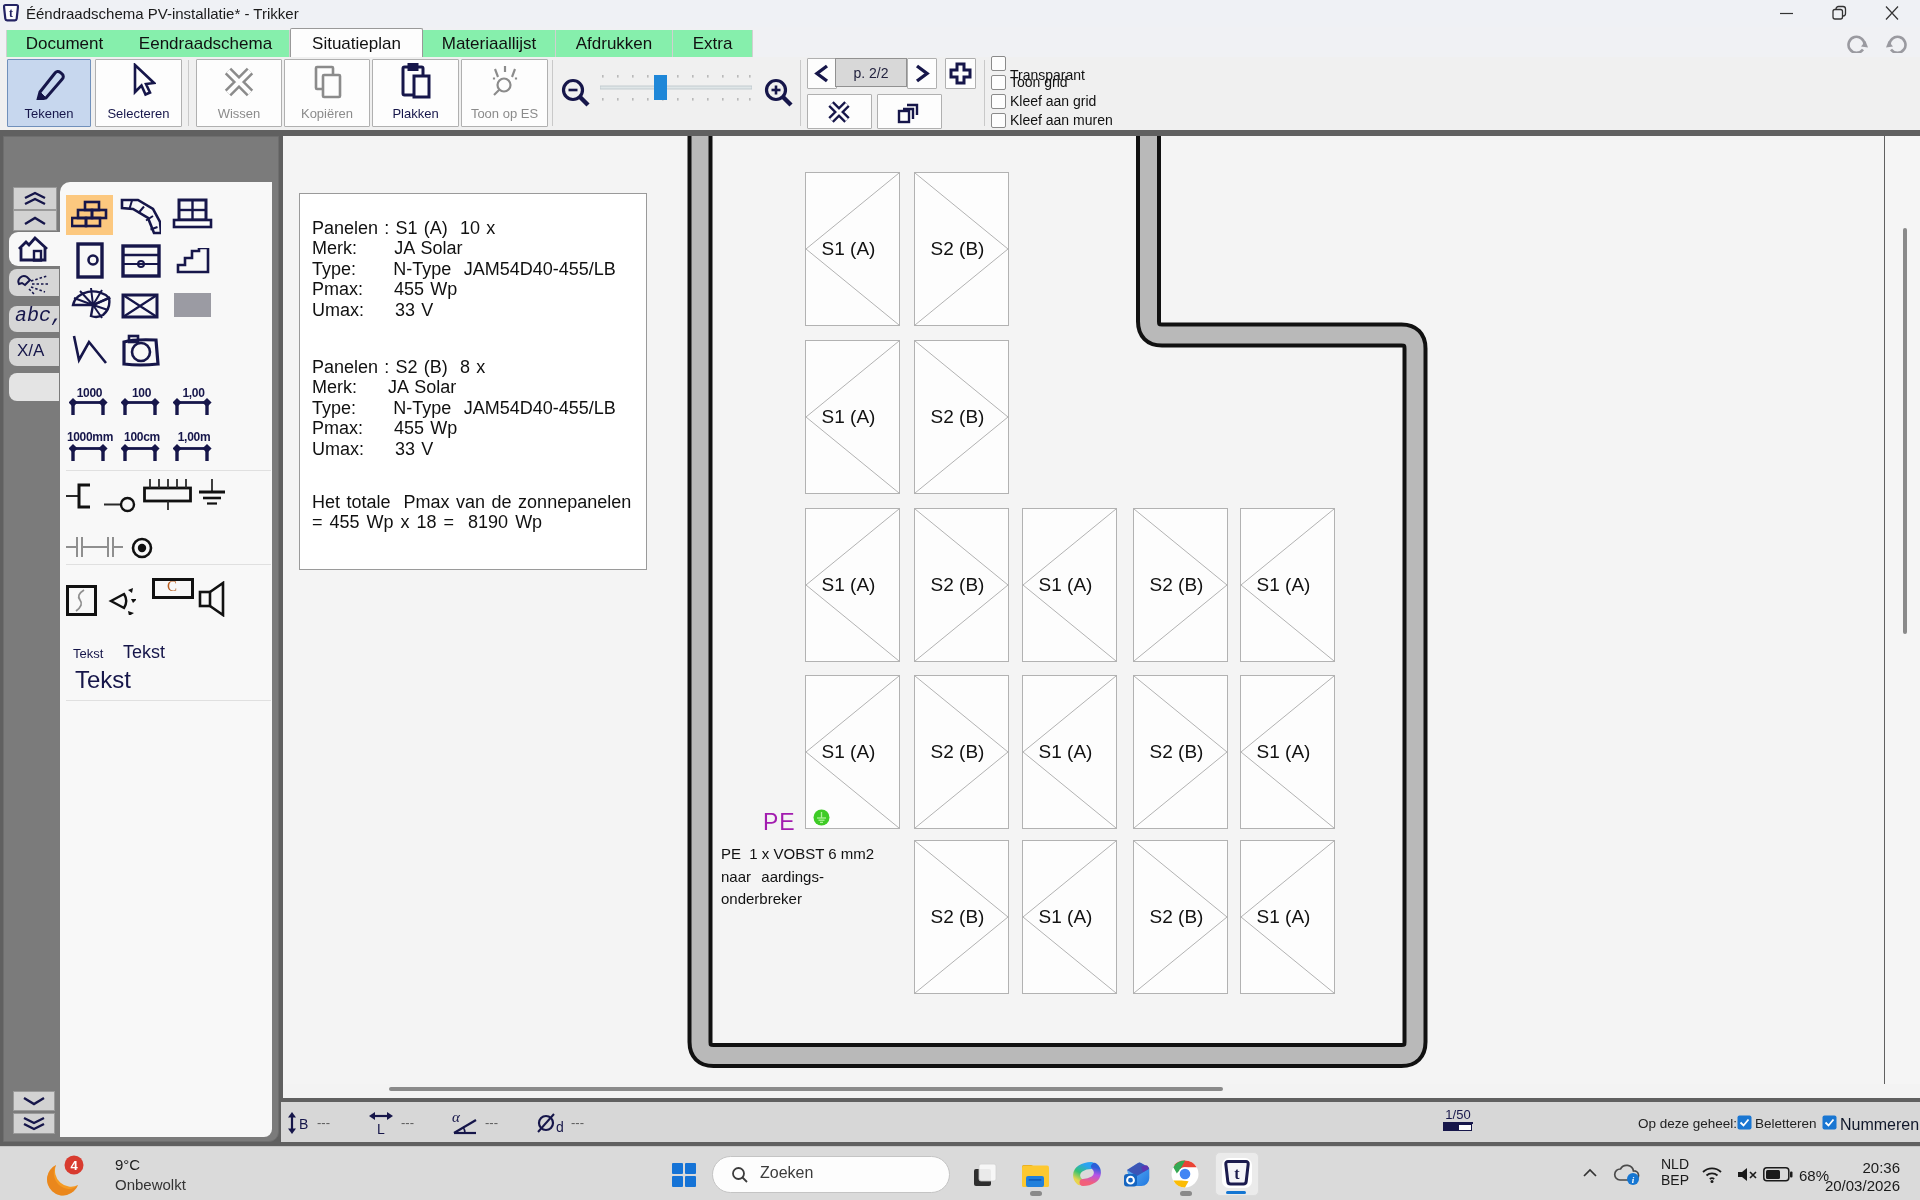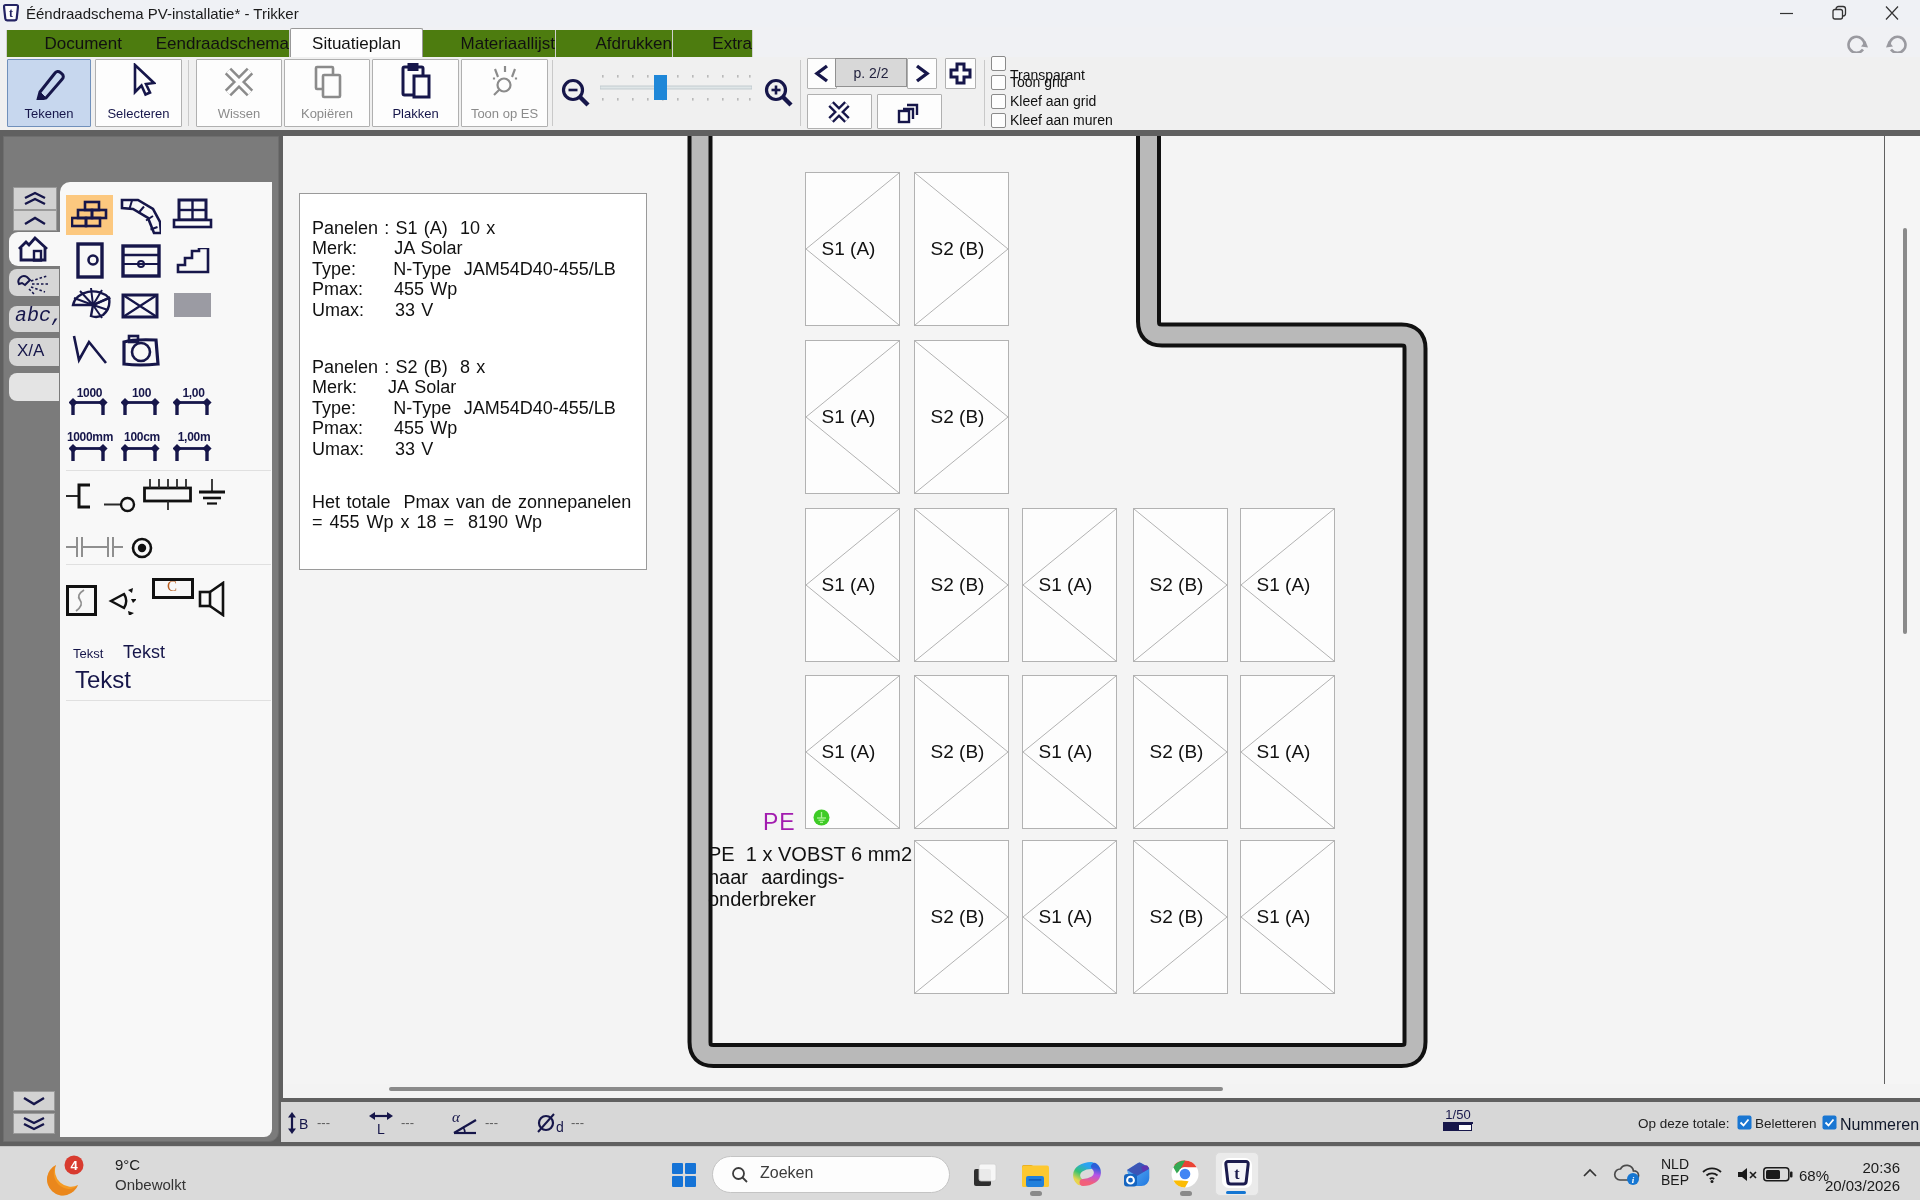--- a/index.html
+++ b/index.html
@@ -1,20 +1,20 @@
 <!DOCTYPE html>
 <html><head>
 <meta charset="utf-8">
 <style>
   html,body{margin:0;padding:0}
   body{width:1920px;height:1200px;font-family:"Liberation Sans",sans-serif;overflow:hidden;position:relative;background:#f0f0f0}
   .abs{position:absolute}
   #titlebar{position:absolute;left:0;top:0;width:1920px;height:27px;background:#eff1f5}
   #menurow{position:absolute;left:0;top:27px;width:1920px;height:30px;background:#f0f1f4}
-  .tab{position:absolute;top:30px;height:27px;line-height:27px;text-align:right;font-size:17px;color:#111;background:#4d7c0f;border-right:1px solid #d0d0d0}
+  .tab{position:absolute;top:30px;height:27px;line-height:27px;text-align:center;font-size:17px;color:#111;background:#86efac;border-right:1px solid #d0d0d0}
   .tab.first{border-left:1px solid #d0d0d0}
   .tabactive{position:absolute;top:28px;height:29px;line-height:29px;text-align:center;font-size:17px;color:#111;background:#fdfdfd;border:1px solid #999;border-bottom:none;border-radius:2px 2px 0 0}
   #toolbar{position:absolute;left:0;top:57px;width:1920px;height:73px;background:#f0f0f0}
   .tbtn{position:absolute;background:#fdfdfd;border:1px solid #b0b0b0;border-radius:1px}
   .tbtn .lbl{position:absolute;left:0;right:0;bottom:5px;text-align:center;font-size:13px;color:#16164a}
   .tbtn .lbl.gray{color:#8b8b8b}
   .sep{position:absolute;width:1px;background:#c9c9c9;top:60px;height:66px}
   .chk{position:absolute;width:13px;height:13px;background:#fdfdfd;border:1px solid #8a8a8a;border-radius:2px}
   .chklbl{position:absolute;font-size:14px;color:#111}
   #mainframe{position:absolute;left:0;top:130px;width:1920px;height:1016px;background:#606060}
@@ -503,21 +503,21 @@
     <div class="abs" style="left:480px;top:673px;font-size:23px;letter-spacing:1px;color:#a21caf">PE</div>
     <svg class="abs" style="left:530px;top:673px" width="17" height="17" viewBox="0 0 17 17">
       <circle cx="8.5" cy="8.5" r="8" fill="#3ecb26"></circle>
       <g stroke="#aef29a" stroke-width="1.3" fill="none">
         <line x1="8.5" y1="3" x2="8.5" y2="9"></line>
         <line x1="4" y1="9" x2="13" y2="9"></line>
         <line x1="5.5" y1="11.2" x2="11.5" y2="11.2"></line>
         <line x1="7" y1="13.4" x2="10" y2="13.4"></line>
       </g>
     </svg>
-    <div class="abs" style="left:425px;top:707px;font-size:20px;line-height:22.7px;color:#111;word-spacing:0px">PE&nbsp; 1 x VOBST 6 mm2<br><span style="word-spacing:1px">naar&nbsp; aardings-</span><br>onderbreker</div>
+    <div class="abs" style="left:438px;top:707px;font-size:15px;line-height:22.7px;color:#111;word-spacing:0px">PE&nbsp; 1 x VOBST 6 mm2<br><span style="word-spacing:1px">naar&nbsp; aardings-</span><br>onderbreker</div>
   </div>
   <div id="hscroll">
       <div class="abs" style="left:106px;top:3px;width:834px;height:4px;background:#8a8a8a;border-radius:2px"></div>
     </div>
   <div id="vscroll">
       <div class="abs" style="left:18px;top:92px;width:4px;height:406px;background:#8a8a8a;border-radius:2px"></div>
     </div>
   <div id="statusbar">
     <svg class="abs" style="left:5px;top:10px" width="36" height="22" viewBox="0 0 36 22">
       <g stroke="#16164a" stroke-width="2.2" fill="#16164a">
@@ -547,21 +547,21 @@
     <svg class="abs" style="left:255px;top:8px" width="40" height="26" viewBox="0 0 40 26">
       <circle cx="10" cy="13" r="7" fill="none" stroke="#16164a" stroke-width="2.2"></circle>
       <line x1="2" y1="22" x2="18" y2="4" stroke="#16164a" stroke-width="2"></line>
       <text x="20" y="22" font-size="14" fill="#16164a" font-family="Liberation Sans,sans-serif">d</text>
     </svg>
     <div class="dash" style="left:290px;top:13px">---</div>
     <div class="abs" style="left:1160px;top:5px;font-size:13px;color:#16164a;width:34px;text-align:center">1/50</div>
     <div class="abs" style="left:1162px;top:20px;width:30px;height:2px;background:#16164a"></div>
     <div class="abs" style="left:1162px;top:22px;width:15px;height:7px;background:#16164a"></div>
     <div class="abs" style="left:1177px;top:22px;width:14px;height:7px;background:#fdfdfd;border:1px solid #16164a;box-sizing:border-box"></div>
-    <div class="abs" style="left:1357px;top:14px;font-size:13.5px;color:#222">Op deze totale:</div>
+    <div class="abs" style="left:1357px;top:14px;font-size:13.5px;color:#222">Op deze geheel:</div>
     <svg class="abs" style="left:1456px;top:13px" width="15" height="15" viewBox="0 0 15 15">
       <rect x="0.5" y="0.5" width="14" height="14" rx="2" fill="#1976d2"></rect>
       <path d="M3.5,7.5 L6.5,10.5 L11.5,4.5" fill="none" stroke="#fff" stroke-width="1.8"></path>
     </svg>
     <div class="abs" style="left:1474px;top:14px;font-size:13.5px;color:#222">Beletteren</div>
     <svg class="abs" style="left:1541px;top:13px" width="15" height="15" viewBox="0 0 15 15">
       <rect x="0.5" y="0.5" width="14" height="14" rx="2" fill="#1976d2"></rect>
       <path d="M3.5,7.5 L6.5,10.5 L11.5,4.5" fill="none" stroke="#fff" stroke-width="1.8"></path>
     </svg>
     <div class="abs" style="left:1559px;top:14px;font-size:16px;color:#0f172a">Nummeren</div>

